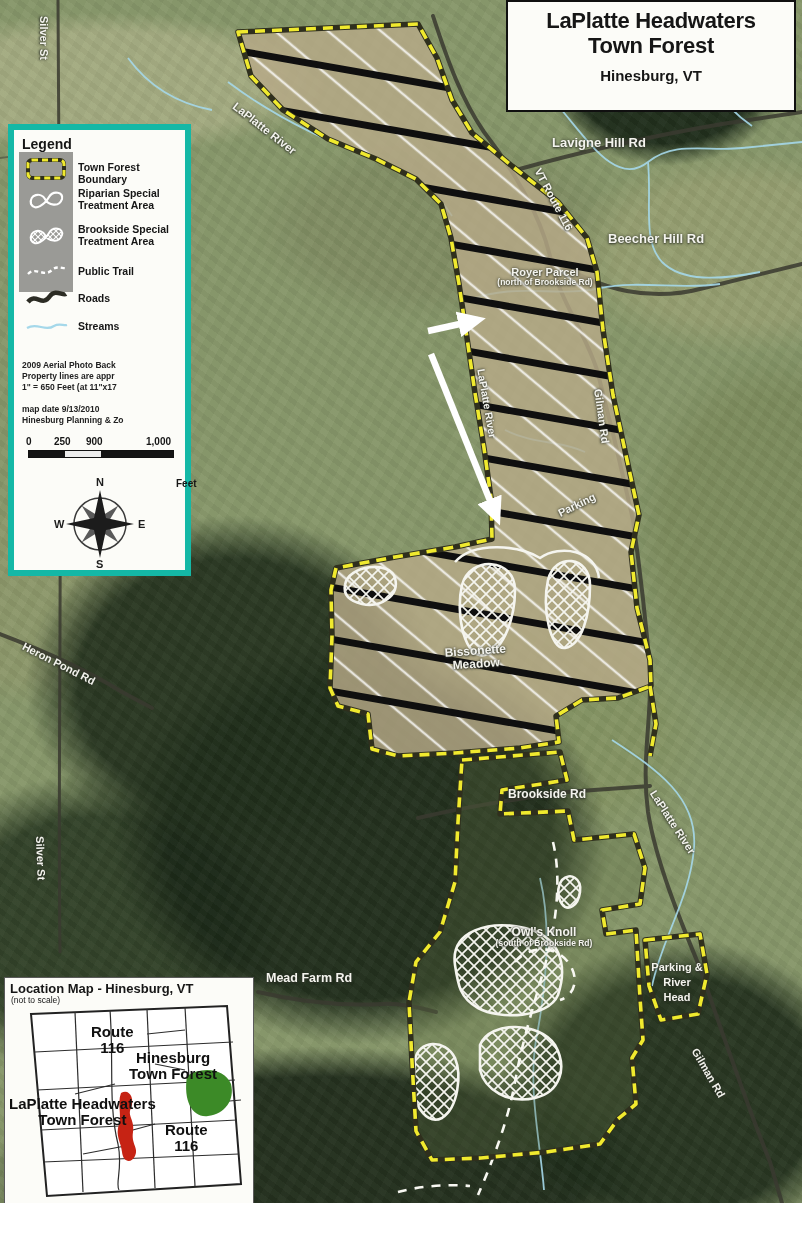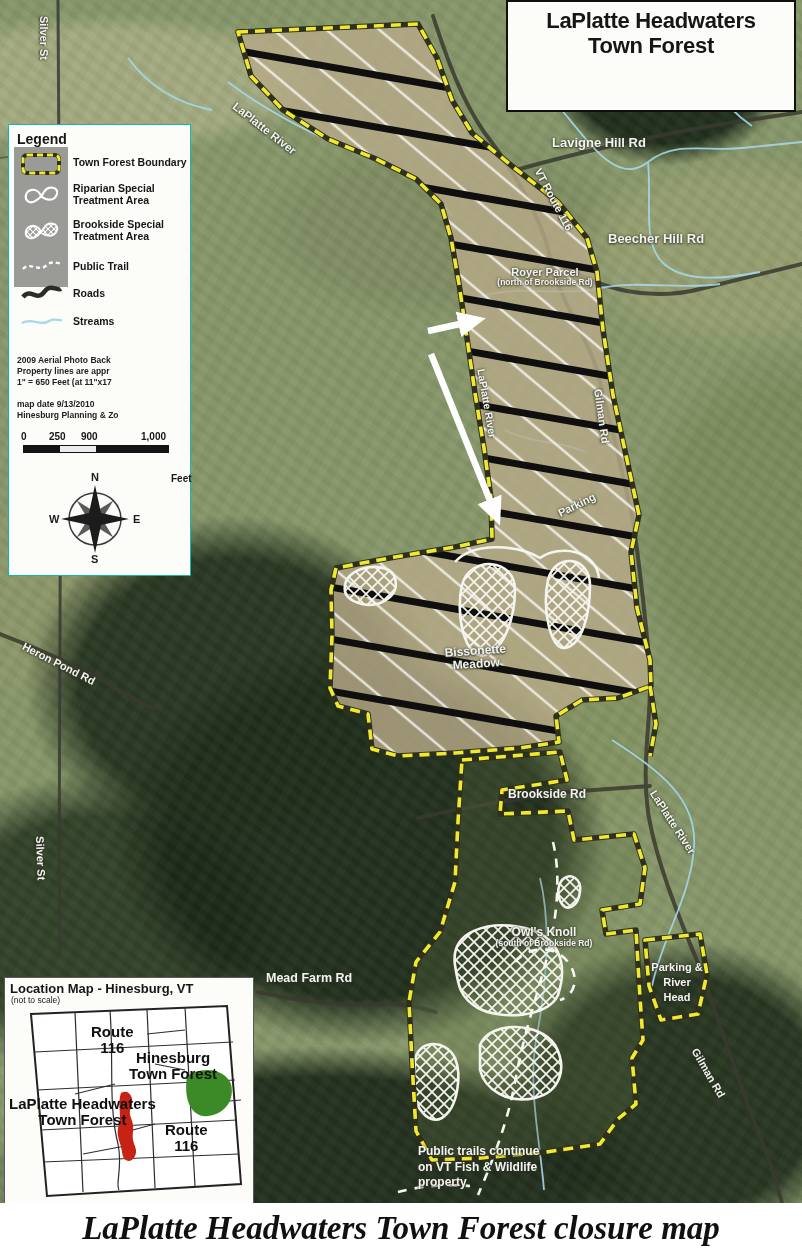--- a/index.html
+++ b/index.html
@@ -28,21 +28,21 @@
                      repeating-linear-gradient(118deg, rgba(0,0,0,.04) 0 9px, rgba(255,255,255,.03) 9px 17px); }
 
   svg.linework { position:absolute; left:0; top:0; }
 
   .mlabel { position:absolute; color:#f4f4ee; font-weight:bold; white-space:nowrap;
     text-shadow:0 0 3px rgba(45,50,40,.95), 0 1px 2px rgba(45,50,40,.8);
     transform-origin:0 0; line-height:1.1; }
   .mlabel .sub { font-size:8.5px; font-weight:bold; display:block; }
   .center { text-align:center; }
 
-  .panel { position:absolute; background:#fcfcf8; border:1px solid #14b8a6; color:#161616; }
+  .panel { position:absolute; background:#fcfcf8; border:6px solid #14b8a6; color:#161616; }
 
   
   #title-box { left:506px; top:0; width:290px; height:112px; border:2px solid #101010; text-align:center; padding-top:7px; }
   #title-box .t1 { font-size:22px; font-weight:bold; line-height:1.12; letter-spacing:-.3px; }
   #title-box .t2 { font-size:15px; font-weight:bold; margin-top:9px; }
   #title-box .t3 { font-size:15px; font-weight:bold; }
 
   
   #legend { left:8px; top:124px; width:183px; height:452px; font-weight:bold; }
   #legend .hd { position:absolute; left:8px; top:6px; font-size:14px; }
@@ -209,29 +209,25 @@
       <span>Owl's Knoll</span>
       <span class="sub">(south of Brookside Rd)</span>
     </div>
     <div class="mlabel z2" style="left:266px;top:972px;font-size:12.5px">Mead Farm Rd</div>
     <div class="mlabel z2 center" style="left:640px;top:960px;width:74px;font-size:11px;line-height:1.35">
       <span>Parking &amp;</span><br>
       <span>River</span><br>
       <span>Head</span>
     </div>
     <div class="mlabel z2" style="left:700px;top:1046px;font-size:11px;transform:rotate(60deg)">Gilman Rd</div>
-    <div class="mlabel z2" style="left:418px;top:1144px;font-size:12px;line-height:1.3">
-      <span>Public trails continue</span><br>
-      <span>on VT Fish &amp; Wildlife</span><br>
-      <span>property</span>
-    </div>
 
     <div id="title-box" class="panel z4">
       <div class="t1">LaPlatte Headwaters</div>
       <div class="t1">Town Forest</div>
+      <div class="t2">Hinesburg, VT</div>
     </div>
 
     <div id="legend" class="panel z3">
       <div class="hd">Legend</div>
       <div class="gray-strip"></div>
 
       <svg class="leg-icon" style="top:26px" width="46" height="26">
         <rect x="5" y="4" width="36" height="18" rx="4" fill="none" stroke="#2f2f1d" stroke-width="4"></rect>
         <rect x="5" y="4" width="36" height="18" rx="4" fill="none" stroke="#f0ea2e" stroke-width="3" stroke-dasharray="6 4"></rect>
       </svg>
@@ -345,16 +341,13 @@
         <span>LaPlatte Headwaters</span><br>
         <span>Town Forest</span>
       </div>
       <div class="loclab" style="left:160px;top:144px">
         <span>Route</span><br>
         <span>116</span>
       </div>
     </div>
   </div>
 
-  <div id="caption">
-    <span>LaPlatte Headwaters Town Forest closure map</span>
-  </div>
 </div>
 
 </body></html>

